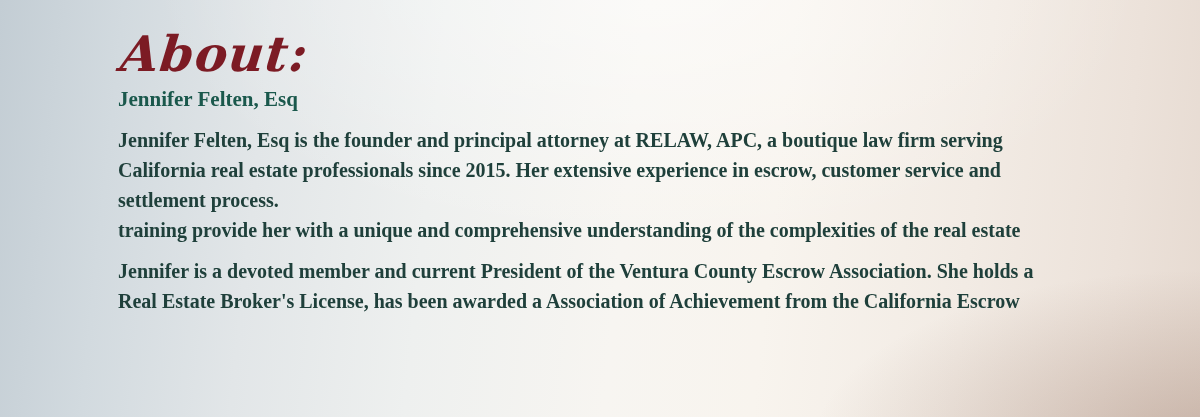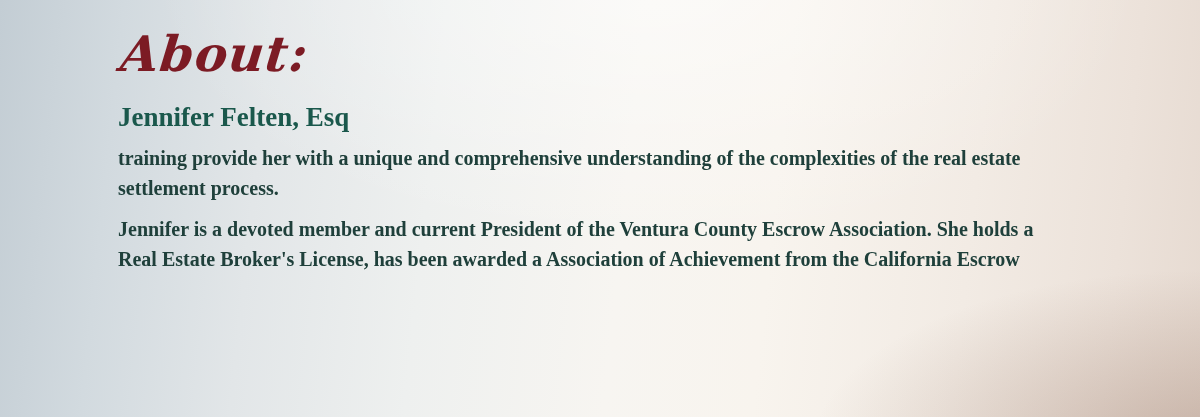--- a/index.html
+++ b/index.html
@@ -43,24 +43,24 @@
     font-weight: bold;
     font-size: 49px;
     line-height: 56px;
     color: #7c1b24;
     letter-spacing: 1px;
     transform: skewX(-6deg);
     transform-origin: left bottom;
   }
 
   .heading {
-    margin-top: 20px;
+    margin-top: 2px;
     font-family: "Liberation Serif", serif;
     font-weight: bold;
-    font-size: 27px;
+    font-size: 21px;
     line-height: 30px;
     color: #1a584c;
   }
 
   .para {
     margin-top: 11px;
     font-family: "Liberation Serif", serif;
     font-weight: bold;
     font-size: 20px;
     color: #1f403b;
@@ -78,22 +78,24 @@
 <body>
 
 <div class="banner">
   <div class="content">
 
     <div class="script-title">About:</div>
 
     <h1 class="heading">Jennifer Felten, Esq</h1>
 
     <div class="para">
+      <div class="line">Jennifer Felten, Esq is the founder and principal attorney at RELAW, APC, a boutique law firm serving</div>
+      <div class="line">California real estate professionals since 2015. Her extensive experience in escrow, customer service and</div>
+      <div class="line">settlement process.</div>
       <div class="line">training provide her with a unique and comprehensive understanding of the complexities of the real estate</div>
-      <div class="line">settlement process.</div>
     </div>
 
     <div class="para">
       <div class="line">Jennifer is a devoted member and current President of the Ventura County Escrow Association. She holds a</div>
       <div class="line">Real Estate Broker's License, has been awarded a Association of Achievement from the California Escrow</div>
     </div>
 
   </div>
 </div>
 

